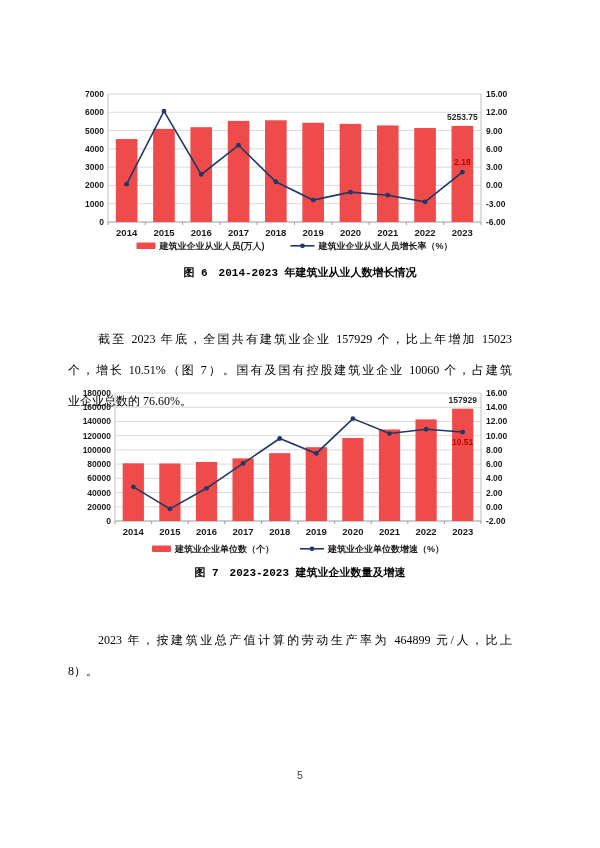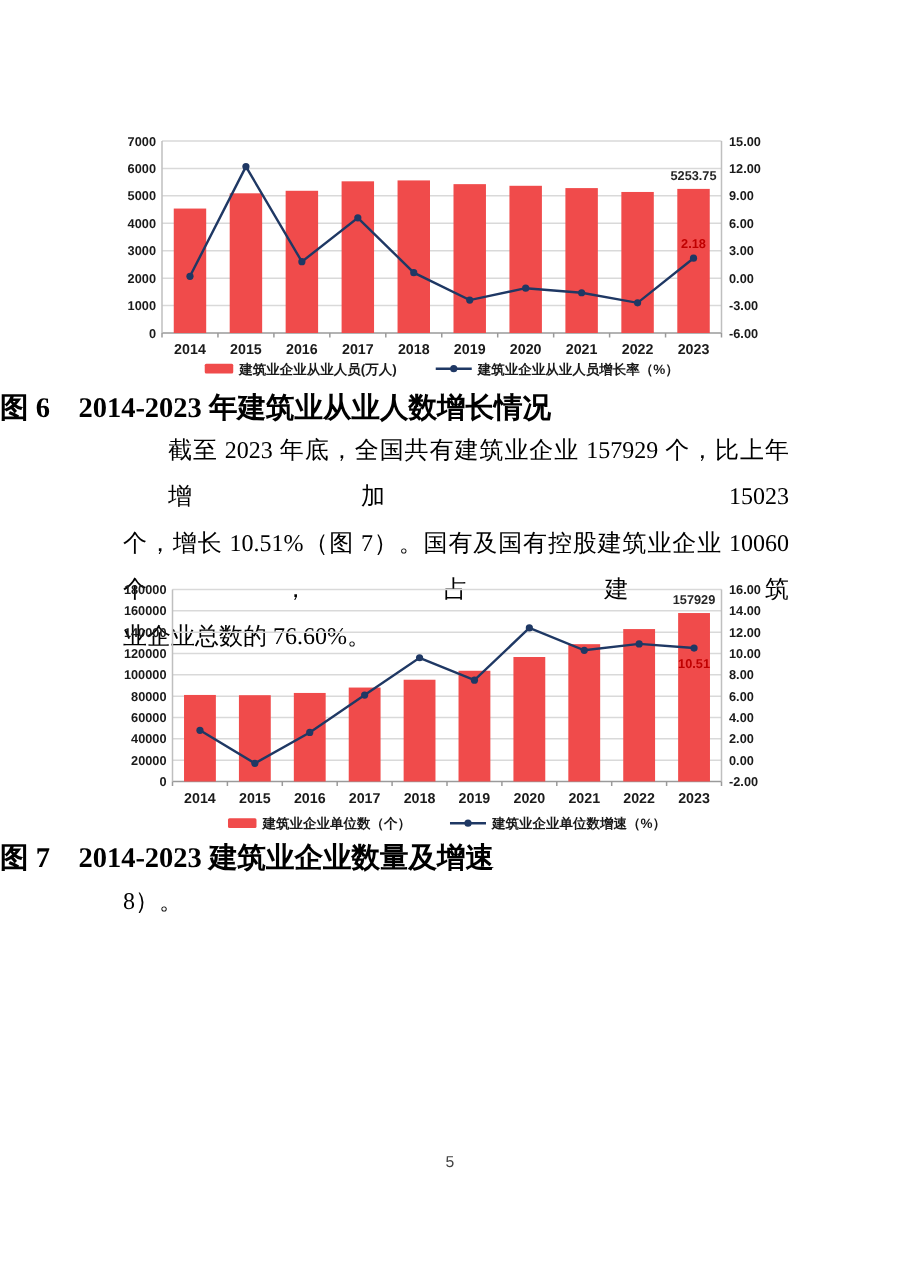--- a/index.html
+++ b/index.html
@@ -1,23 +1,23 @@
 <!DOCTYPE html>
 <html><head>
 <meta charset="utf-8">
 <style>
   html,body{margin:0;padding:0;background:#ffffff;}
   body{width:600px;height:848px;position:relative;overflow:hidden;
        font-family:"Liberation Serif", serif;color:#000;}
   .page{position:absolute;left:0;top:0;width:600px;height:848px;background:#fff;}
   .chart-block{position:absolute;left:78px;}
-  .caption{position:absolute;left:0;width:600px;text-align:left;
-           font-size:19px;font-weight:700;line-height:22px;
-           font-family:Liberation Serif, serif;}
-  .para{position:absolute;left:82px;width:444px;font-size:16px;line-height:31px;}
+  .caption{position:absolute;left:0;width:600px;text-align:center;
+           font-size:11px;font-weight:700;line-height:22px;
+           font-family:Liberation Mono, monospace;}
+  .para{position:absolute;left:68px;width:444px;font-size:12px;line-height:31px;margin-top:39px;}
   .pline{width:100%;}
   .pline.just{text-align:justify;text-align-last:justify;}
   .pline.indent{padding-left:30px;box-sizing:border-box;}
   .pagenum{position:absolute;left:0;top:769px;width:600px;text-align:center;
            font-size:10.5px;color:#444;font-family:"Liberation Sans", sans-serif;}
   svg text{user-select:none;}
 </style>
 </head>
 <body>
 
@@ -206,21 +206,22 @@
         <g transform="translate(73.9921875,170)">
           <rect x="0" y="-6.5" width="19" height="6.5" fill="#f04b4b" rx="1"></rect>
           <text x="23" y="0" text-anchor="start" font-size="9" font-weight="700" font-family="&quot;Liberation Sans&quot;, sans-serif" fill="#1a1a1a">建筑业企业单位数（个）</text>
           <line x1="148" y1="-3.2" x2="172" y2="-3.2" stroke="#1f3864" stroke-width="1.6"></line>
           <circle cx="160" cy="-3.2" r="2.4" fill="#1f3864"></circle>
           <text x="176" y="0" text-anchor="start" font-size="9" font-weight="700" font-family="&quot;Liberation Sans&quot;, sans-serif" fill="#1a1a1a">建筑业企业单位数增速（%）</text>
         </g>
       </svg>
   </div>
 
-  <div class="caption" style="top:562px">图 7　2014-2023 建筑业企业数量及增速</div>
+  <div class="caption" style="top:562px">图 7　2023-2023 建筑业企业数量及增速</div>
 
   <div class="para" style="top:586px">
+    <div class="pline indent just">2023 年，按建筑业总产值计算的劳动生产率为 464899 元/人，比上</div>
     <div class="pline">8）。</div>
   </div>
 
   <div class="pagenum">5</div>
 
 </div>
 
 </body></html>

